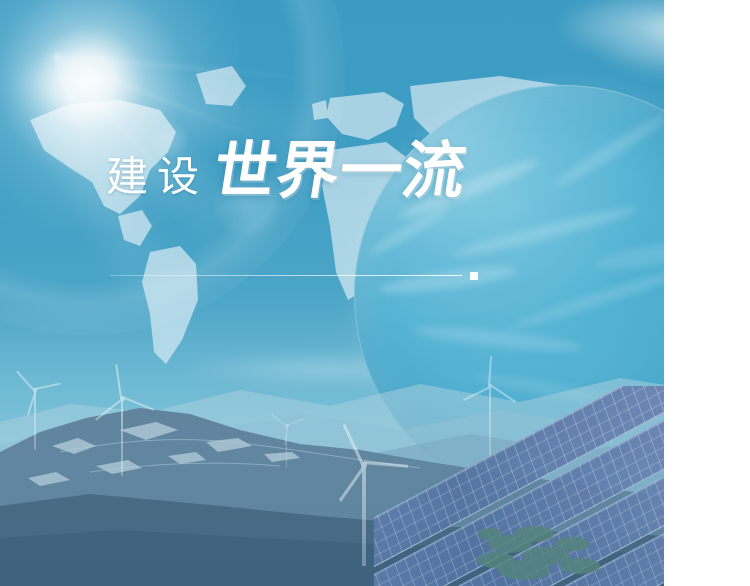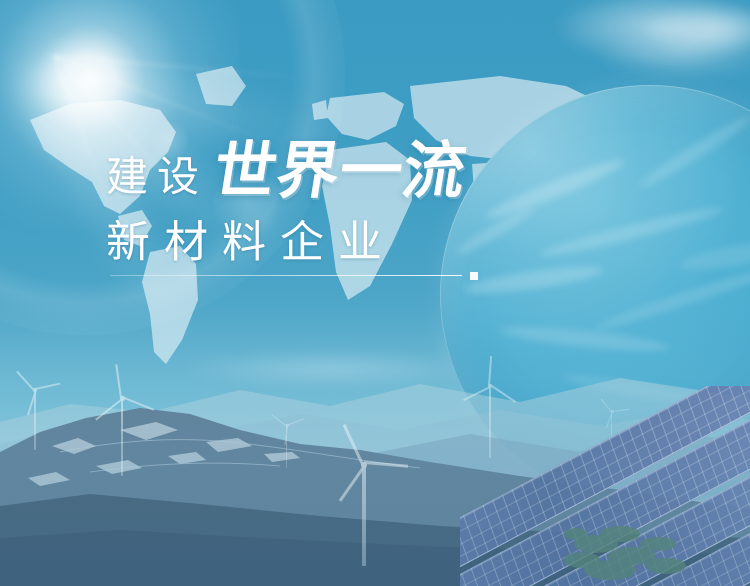--- a/index.html
+++ b/index.html
@@ -1,20 +1,20 @@
 <!DOCTYPE html>
 <html lang="zh-CN"><head>
 <meta charset="utf-8">
 <title>Banner</title>
 <style>
   html,body{margin:0;padding:0;background:#ffffff;}
   *{box-sizing:border-box;}
   .stage{
     position:relative;
-    width:750px;height:586px;
+    width:664px;height:586px;
     overflow:hidden;
     font-family:"Liberation Sans","DejaVu Sans",sans-serif;
     background:#14532d;
     user-select:none;
   }
   
   .sky{
     position:absolute;inset:0;
     background:
       linear-gradient(to bottom,
@@ -373,23 +373,20 @@
     </g>
   </svg>
 
   <div class="haze"></div>
 
   <div class="headline">
     <div class="line1">
       <span class="t-light">建设</span>
       <span class="t-heavy">世界一流</span>
     </div>
-    <div class="line2">
-      <span class="t-light">新材料企业</span>
-    </div>
   </div>
 
   <div class="rule-wrap">
     <div class="rule"></div>
     <div class="rule-dot"></div>
   </div>
 
 
 </div>
 

